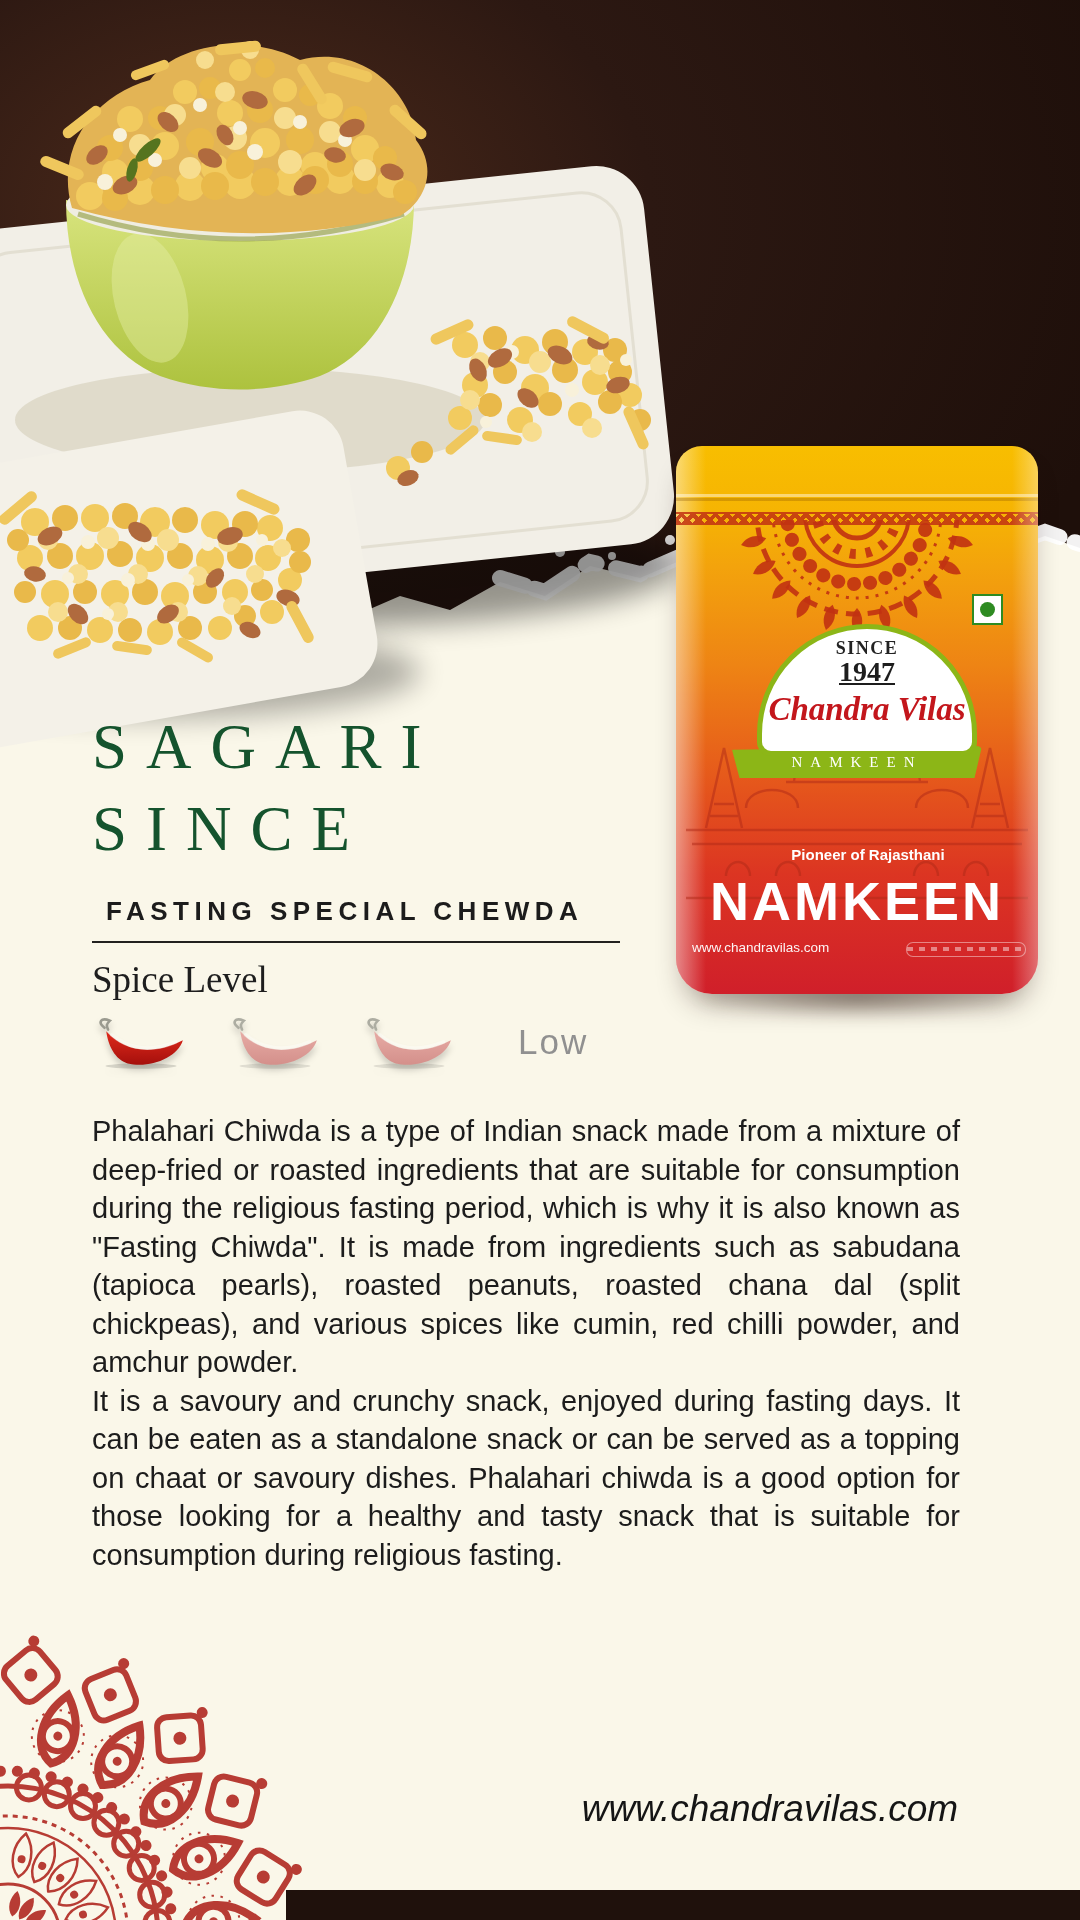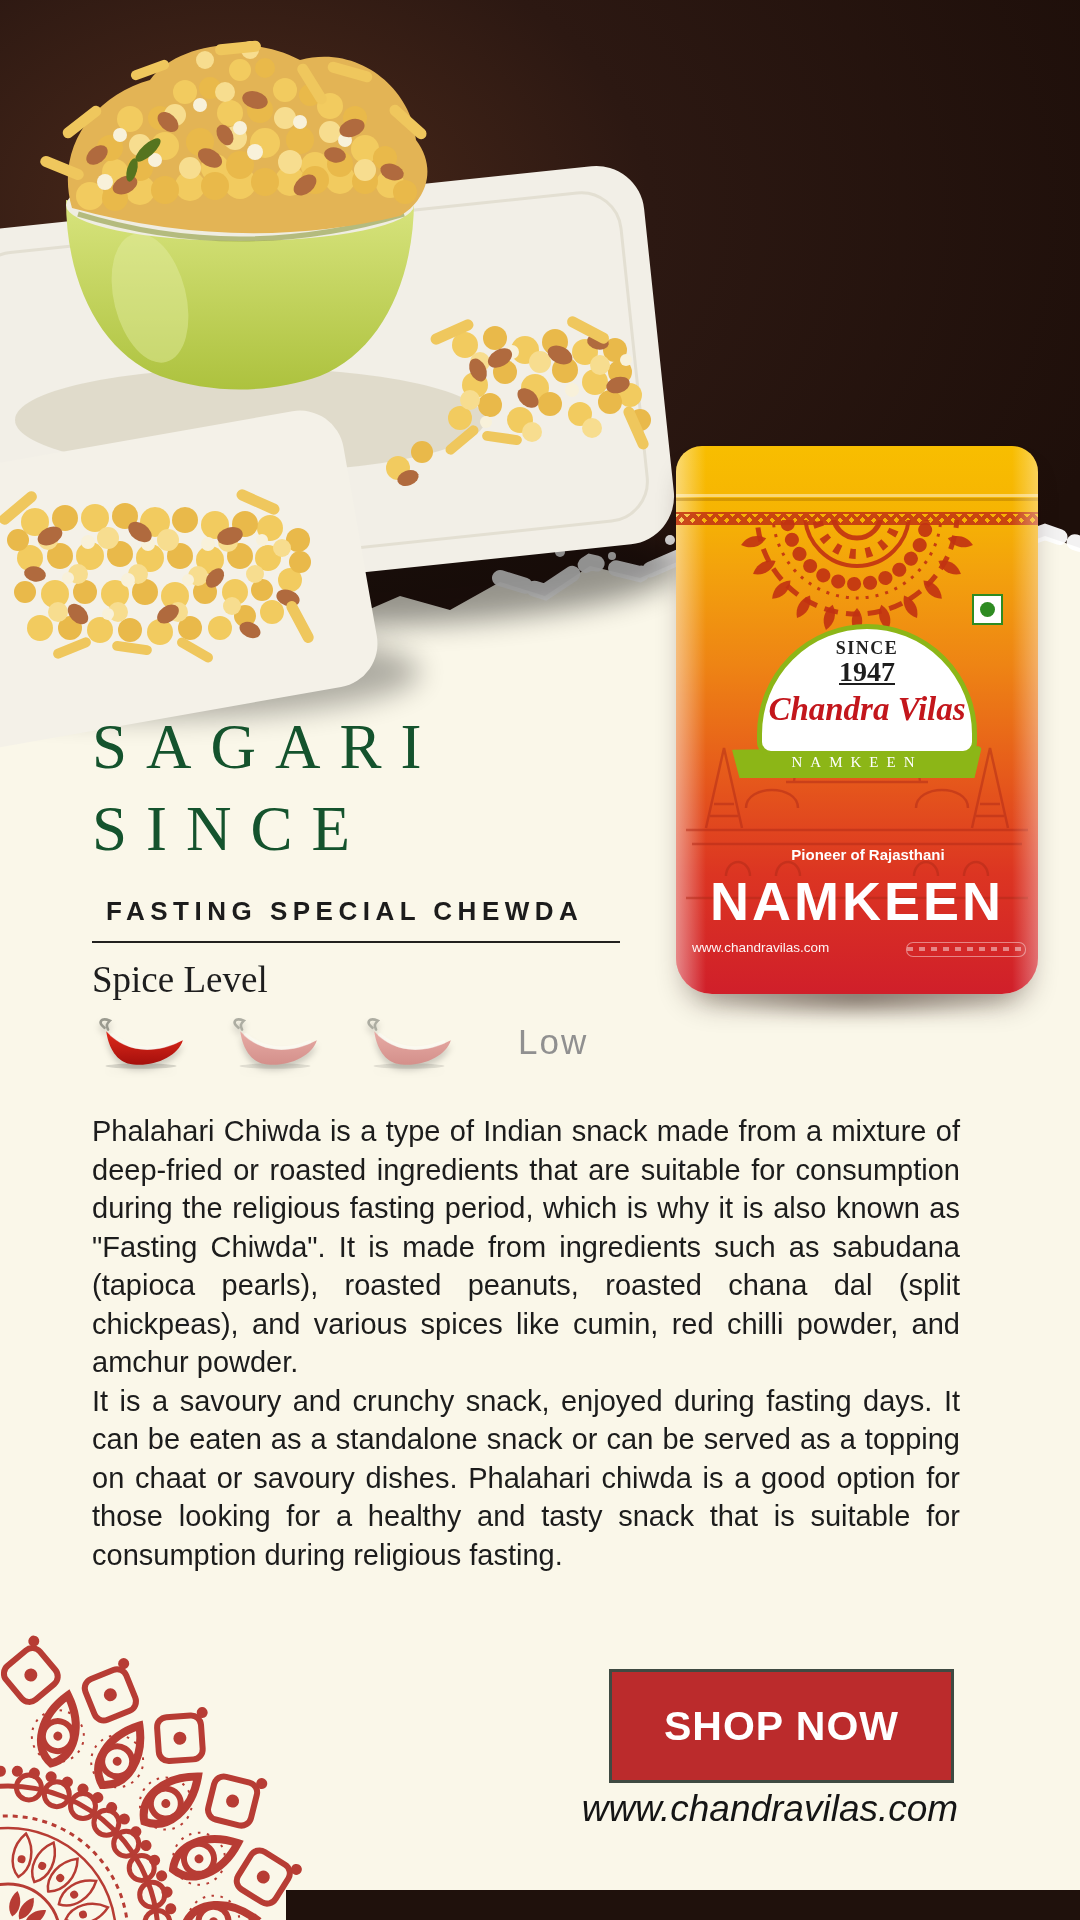--- a/index.html
+++ b/index.html
@@ -480,21 +480,20 @@
       <path d="M22 22 C 40 38, 66 42, 94 30" fill="none" stroke="#FFF" stroke-width="4" opacity=".35" stroke-linecap="round"></path>
     </svg>
     <span class="low">Low</span>
   </div>
 
   <div class="abs desc">
     <p>Phalahari Chiwda is a type of Indian snack made from a mixture of deep-fried or roasted ingredients that are suitable for consumption during the religious fasting period, which is why it is also known as "Fasting Chiwda". It is made from ingredients such as sabudana (tapioca pearls), roasted peanuts, roasted chana dal (split chickpeas), and various spices like cumin, red chilli powder, and amchur powder.</p>
     <p>It is a savoury and crunchy snack, enjoyed during fasting days. It can be eaten as a standalone snack or can be served as a topping on chaat or savoury dishes. Phalahari chiwda is a good option for those looking for a healthy and tasty snack that is suitable for consumption during religious fasting.</p>
   </div>
 
-  <div class="abs shop-btn">SHOP NOW</div>
   <div class="abs site">www.chandravilas.com</div>
 
   <div class="abs footer-bar"></div>
 
   <svg class="abs mandala" viewBox="0 0 312 302">
     <g transform="translate(0 -1618) translate(0 1618)">
       <g stroke="#B5352D" fill="none" opacity=".96">
 
         <g stroke-width="8">
           <g transform="rotate(14 8 318)">

